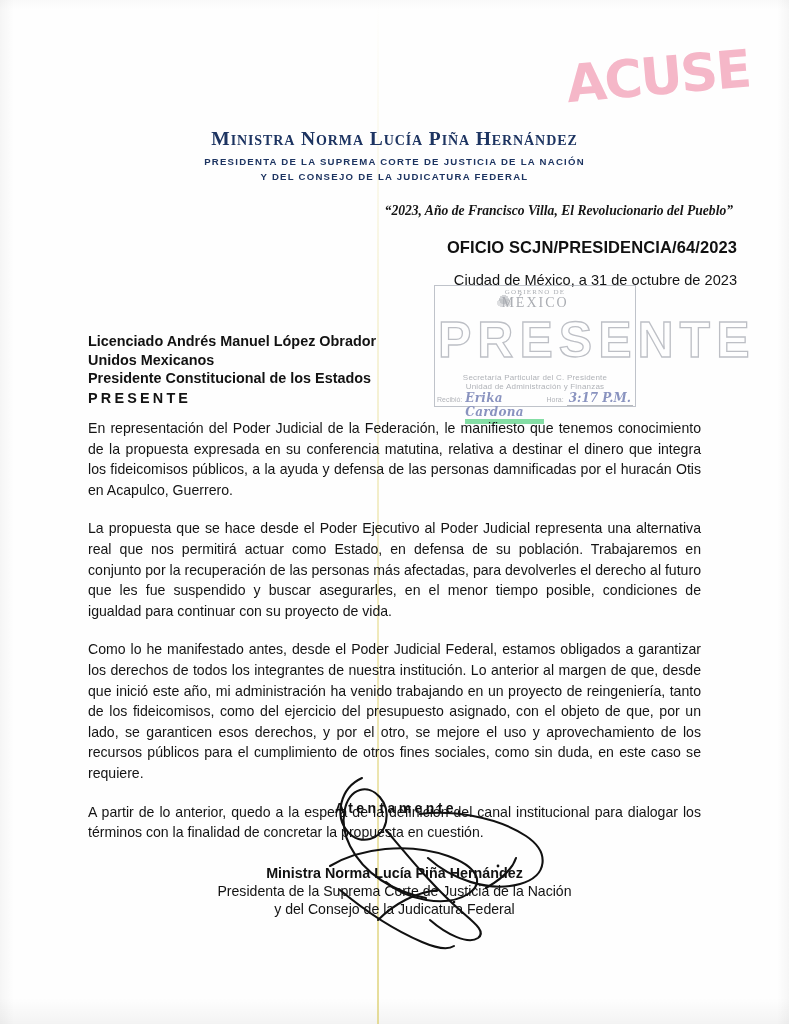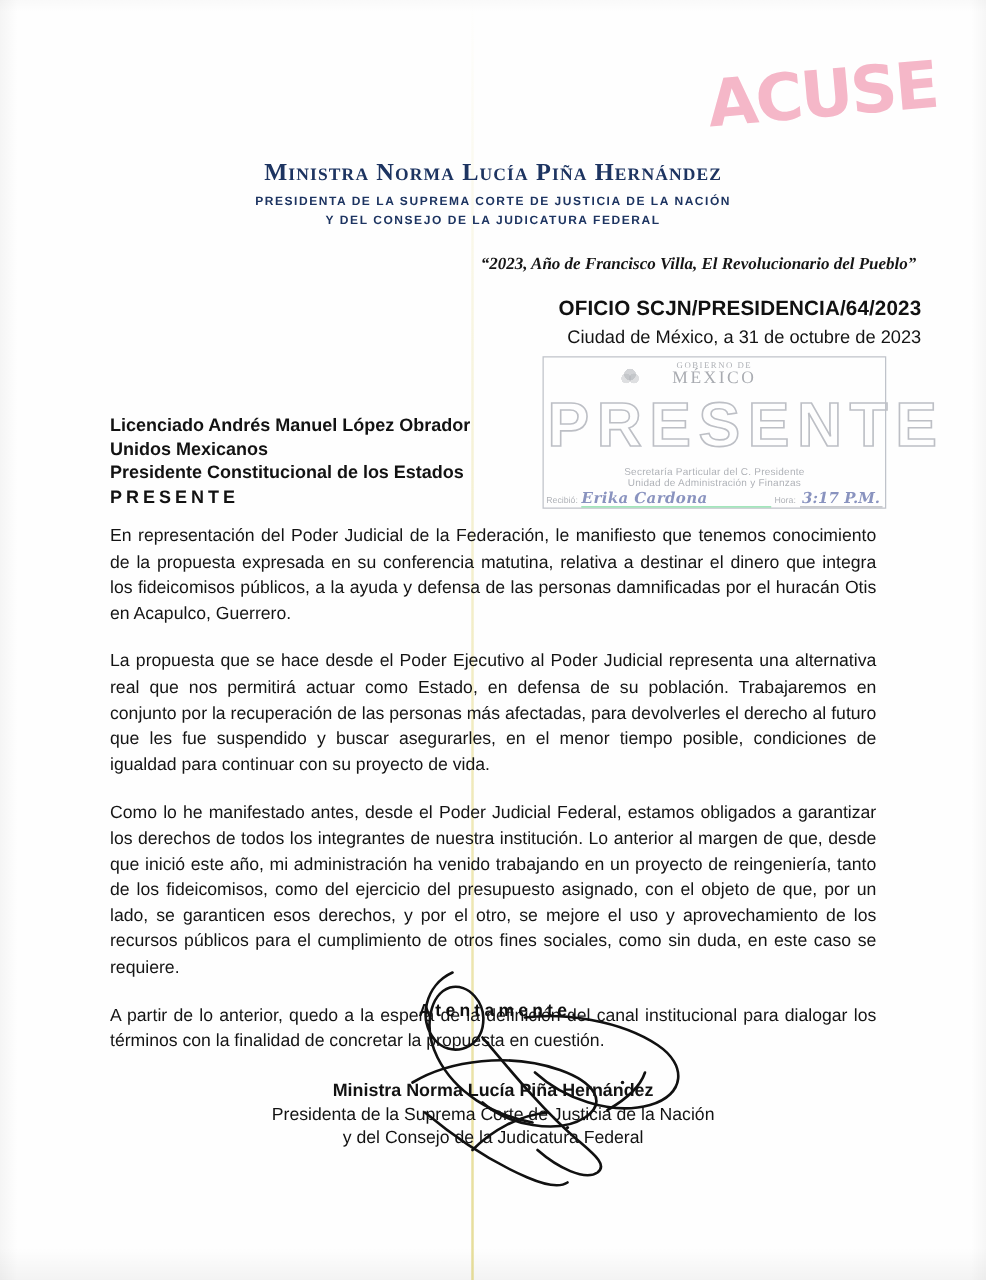--- a/index.html
+++ b/index.html
@@ -111,29 +111,29 @@
   }
   .oficio-num {
     font-size: 16.5px;
     font-weight: bold;
     color: #111;
     letter-spacing: 0.1px;
   }
   .oficio-city {
     font-size: 14.6px;
     color: #141414;
-    margin-top: 5px;
+    margin-top: 15px;
   }
 
   
   .recibido-stamp {
     position: absolute;
     left: 434px;
     top: 285px;
-    width: 275px;
+    width: 202px;
     height: 122px;
     opacity: 0.55;
     color: #5a5f6b;
     user-select: none;
   }
   .rs-border {
     position: absolute;
     inset: 0;
     border: 1.5px solid #8d93a0;
   }
@@ -221,21 +221,21 @@
     font-size: 7px;
     color: #6e737d;
   }
   .rs-hand {
     font-family: "DejaVu Serif", serif;
     font-style: italic;
     font-weight: bold;
     font-size: 12px;
     color: #2b3c8c;
     letter-spacing: 0.3px;
-    border-bottom: 1px solid #22c55e;
+    border-bottom: 5px solid #22c55e;
     flex: 1;
   }
   .rs-hand-time {
     font-family: "DejaVu Serif", serif;
     font-style: italic;
     font-weight: bold;
     font-size: 12px;
     color: #2b3c8c;
     border-bottom: 1px solid #7c818b;
     padding: 0 2px;

